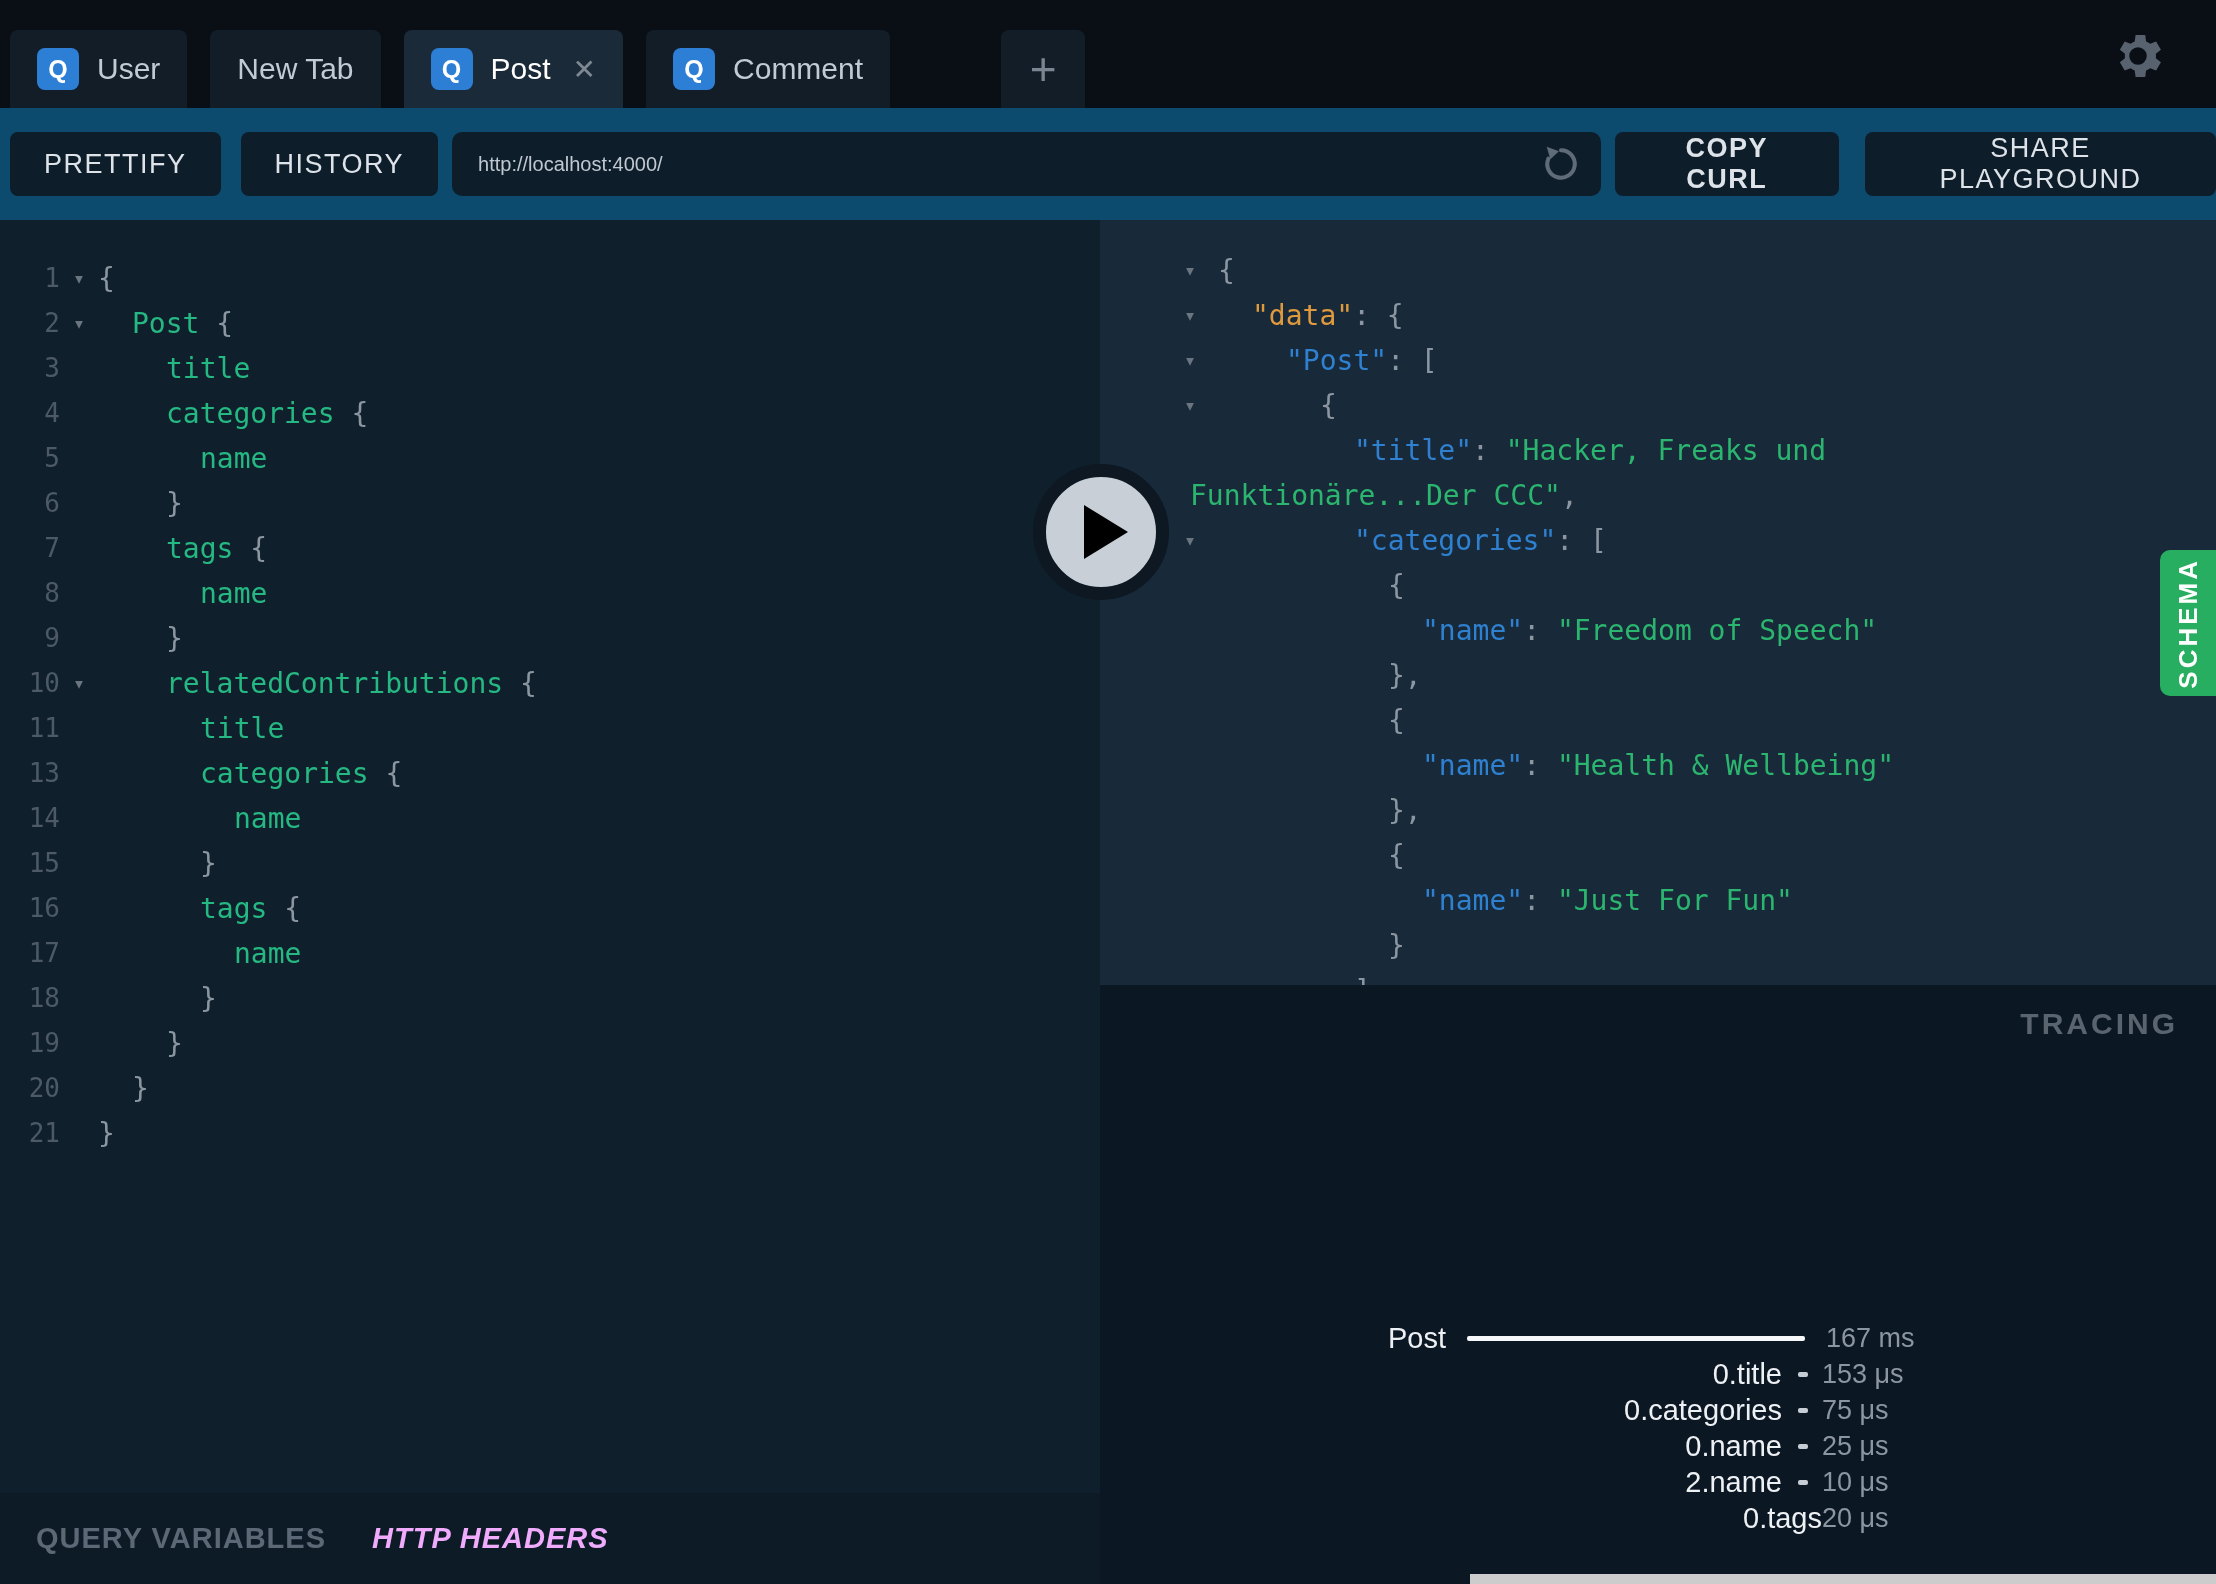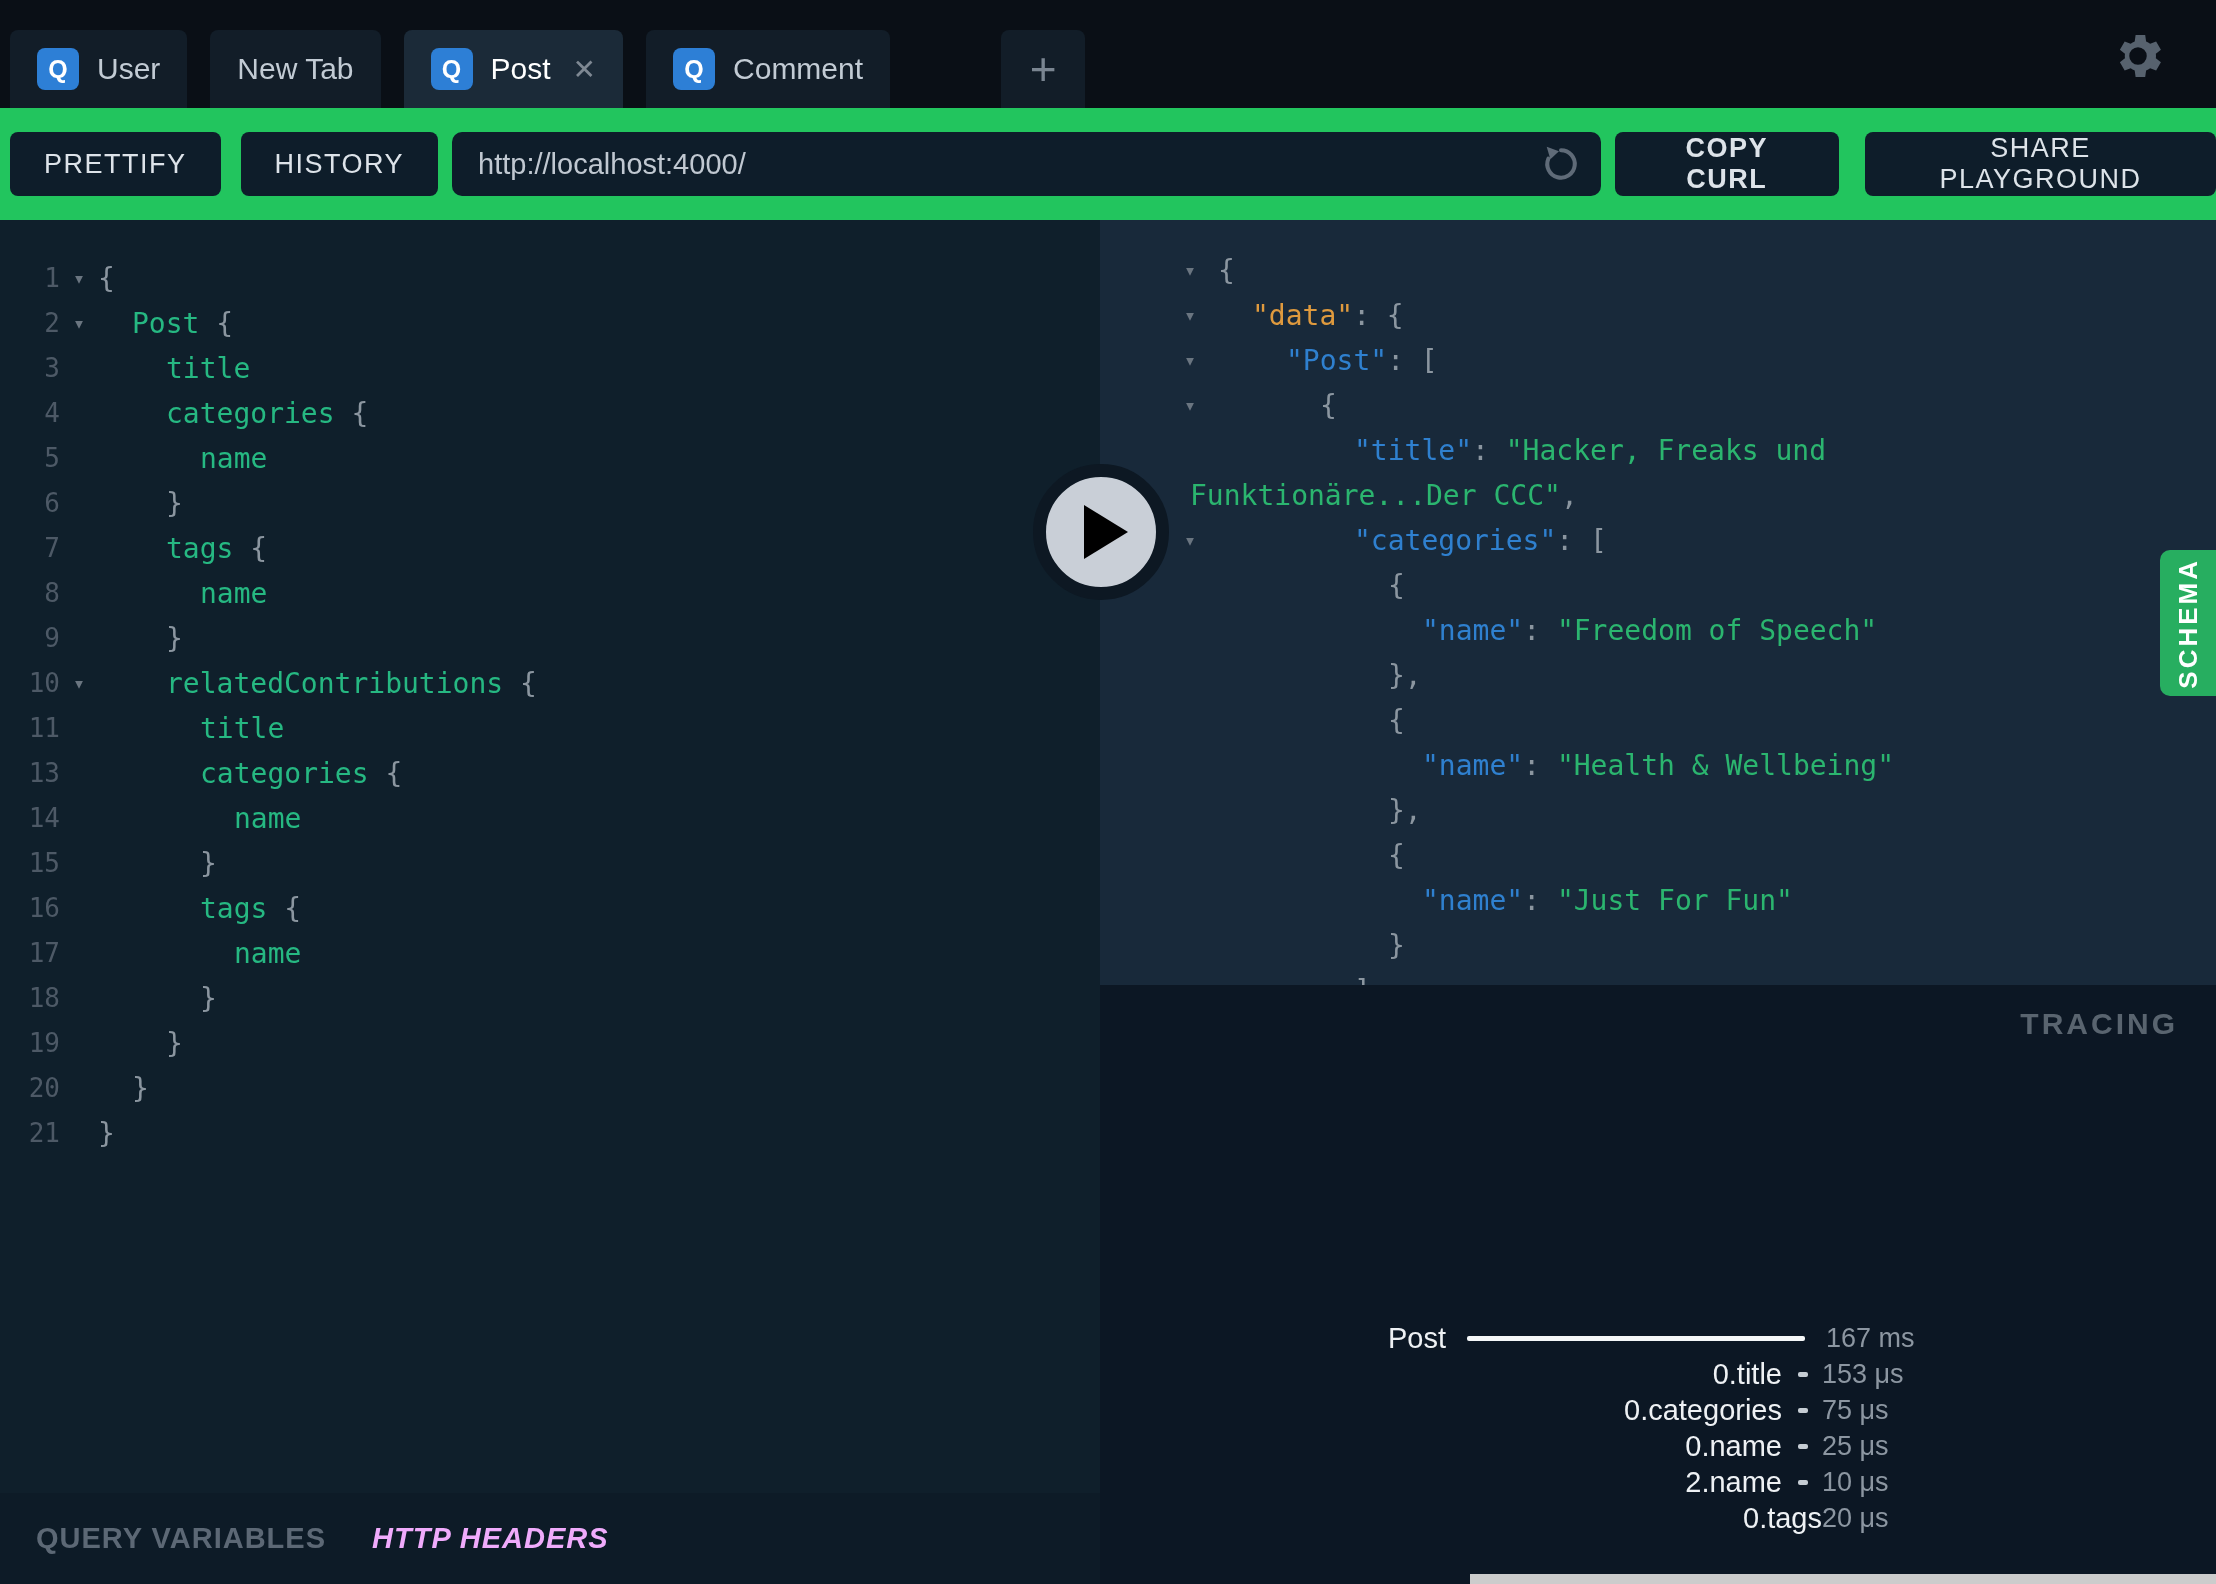--- a/index.html
+++ b/index.html
@@ -14,30 +14,30 @@
   .tab.active{background:#1b2a38;color:#ffffff;}
   .qbadge{display:flex;align-items:center;justify-content:center;width:42px;height:42px;
           border-radius:8px;background:#2d7fd6;color:#fff;font-size:25px;font-weight:bold;}
   .tab-close{color:#7e8893;font-size:28px;margin-left:4px;}
   .plus-tab{display:flex;align-items:center;justify-content:center;width:84px;height:78px;
             margin-left:88px;background:#121d28;border-radius:8px 8px 0 0;
             color:#7a8591;font-size:46px;font-weight:300;cursor:pointer;}
   .gear{position:absolute;right:48px;top:26px;width:60px;height:60px;cursor:pointer;}
 
   
-  .toolbar{position:absolute;left:0;top:108px;width:2216px;height:112px;background:#22c55e;
+  .toolbar{position:absolute;left:0;top:108px;width:2216px;height:112px;background:#0c4a6e;
            display:flex;align-items:center;justify-content:center;}
   .tbtn{height:64px;display:flex;align-items:center;justify-content:center;background:#0e1d2a;
         border:none;border-radius:8px;color:#dde3e9;font-family:"Liberation Sans",sans-serif;
         font-size:27px;letter-spacing:1.5px;padding:0 34px;cursor:pointer;}
   .tbtn.prettify{margin-left:10px;}
   .tbtn.history{margin-left:20px;}
   .urlbar{margin-left:14px;width:1260px;height:64px;background:#0e1d2a;border-radius:10px;
           display:flex;align-items:center;box-sizing:border-box;padding:0 18px 0 26px;}
-  .url-text{flex:1;color:#c0c8d1;font-size:29px;white-space:nowrap;overflow:hidden;}
+  .url-text{flex:1;color:#c0c8d1;font-size:20px;white-space:nowrap;overflow:hidden;}
   .refresh{width:44px;height:44px;flex:0 0 auto;cursor:pointer;}
   .tbtn.copycurl{margin-left:14px;font-weight:bold;}
   .tbtn.share{margin-left:26px;}
 
   
   .main{position:absolute;left:0;top:220px;width:2216px;height:1364px;}
   .editor-pane{position:absolute;left:0;top:0;width:1100px;height:1364px;background:#0f1f2b;overflow:hidden;}
   .editor-lines{position:absolute;left:0;top:36px;width:100%;}
   .code-line{display:flex;height:45px;line-height:45px;
              font-family:"DejaVu Sans Mono",monospace;font-size:28px;white-space:pre;}

